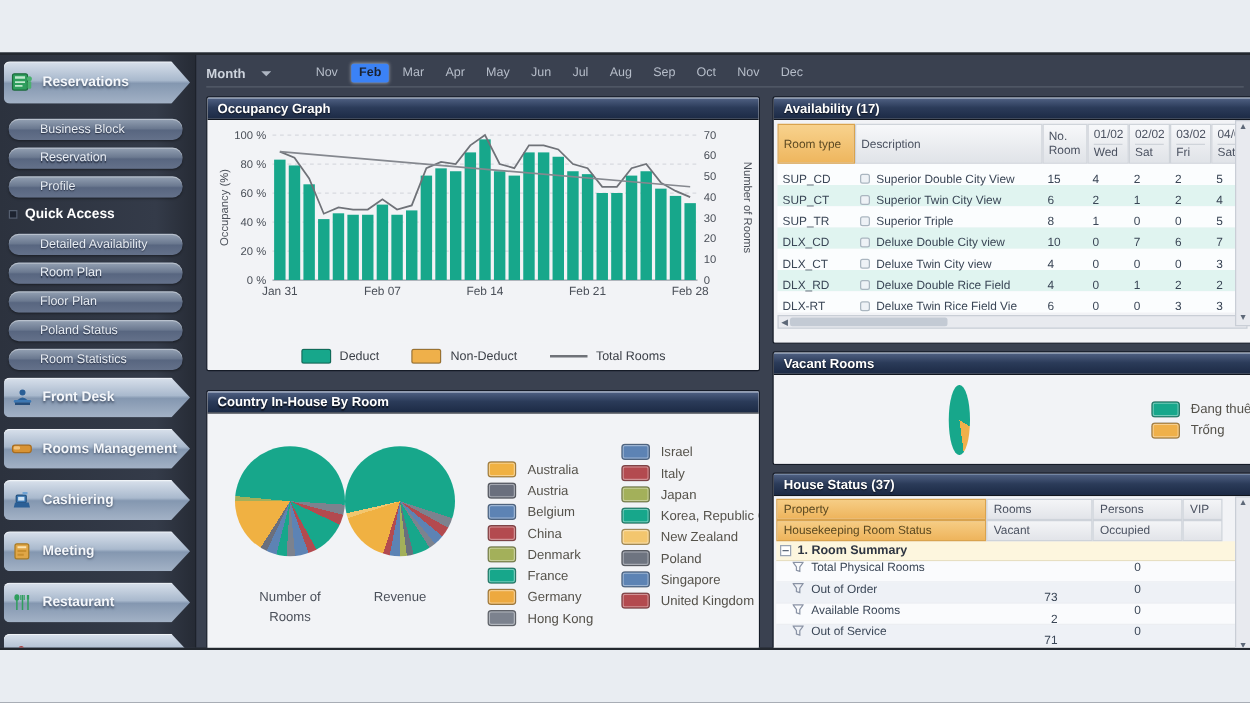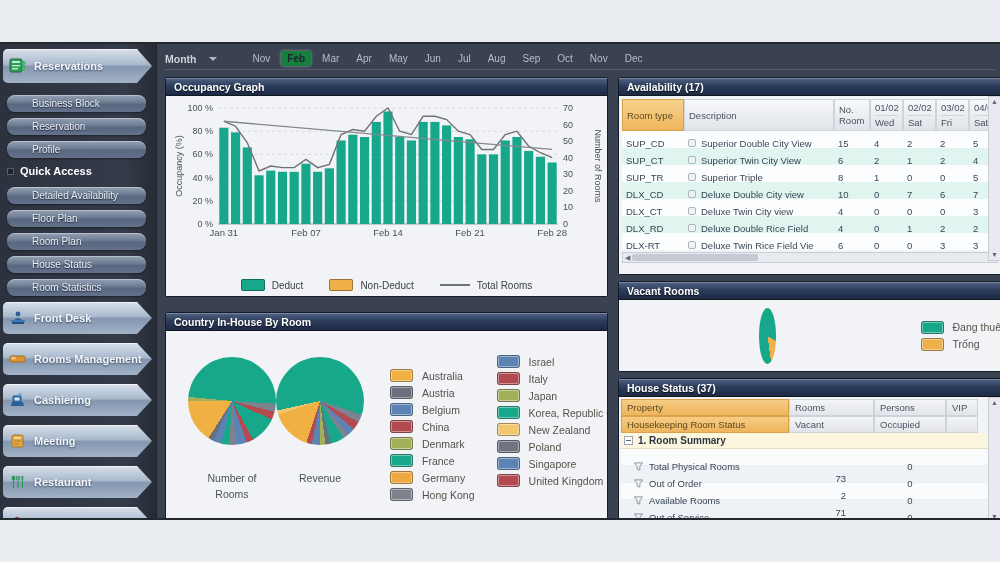--- a/index.html
+++ b/index.html
@@ -50,21 +50,21 @@
   
   .main { position: absolute; left: 158px; top: 0; right: 0; height: 478px; padding: 6px 5px 0 7px; }
   .month-bar {
     height: 20px; display: flex; align-items: center; gap: 2px;
     border-bottom: 1px solid #565e6b; padding-bottom: 2px;
   }
   .month-label { font-size: 10.5px; color: #cdd3dc; font-weight: bold; margin-right: 4px; display:flex; align-items:center; gap:12px; cursor:pointer; }
   .caret { width:0; height:0; border-left:4px solid transparent; border-right:4px solid transparent; border-top:4px solid #aeb6c2; display:inline-block; }
   .month-gap { width: 22px; }
   .mtab { font-size: 10px; color: #b6bdc9; padding: 2px 6px; cursor: pointer; border-radius: 2px; }
-  .mtab.active { background: #15803d; color: #1a2230; font-weight: bold; box-shadow: 0 0 3px rgba(255,255,255,.5); }
+  .mtab.active { background: #3b82f6; color: #1a2230; font-weight: bold; box-shadow: 0 0 3px rgba(255,255,255,.5); }
   .content { display: flex; gap: 10px; margin-top: 7px; }
   .col-left { width: 443px; }
   .col-right { width: 384px; }
   
   .panel { border: 1px solid #151b27; background: #f4f5f8; border-radius: 2px; overflow: hidden; }
   .panel-header {
     height: 18px; padding: 0 8px; display: flex; align-items: center;
     background: linear-gradient(180deg,#4d5e80 0%,#2b3b59 45%,#1c2a45 100%);
     border-top: 1px solid #7486a3; border-bottom: 1px solid #11161f;
   }
@@ -116,21 +116,21 @@
   
   .hs-body { height: 126px; padding: 2px 2px 0 2px; position: relative; }
   .hs-hdr { display: grid; grid-template-columns: 168px 85px 72px 32px; }
   .hs-hdr .hc { background: linear-gradient(180deg,#f4f5f7,#e2e4e9); border: 1px solid #ced3da; font-size: 9.5px; color: #4a5160; padding: 2px 5px; height: 17px; display:flex; align-items:center; }
   .hs-hdr .hc.orange { background: linear-gradient(180deg,#f6cd85,#eeb45c); border-color: #d9a34e; color: #5a4820; }
   .hs-group { height: 16px; background: #fdf6de; border-bottom: 1px solid #e7dfc2; display: flex; align-items: center; gap: 5px; padding: 0 3px; font-size: 10px; font-weight: bold; color: #2e3542; }
   .collapse-box { width: 9px; height: 9px; border: 1px solid #9aa4b3; background: #fff; position: relative; flex: 0 0 9px; }
   .collapse-box::after { content:""; position:absolute; left:1px; right:1px; top:3px; height:1px; background:#5d6878; }
   .hs-row { display: grid; grid-template-columns: 168px 85px 72px 32px; height: 17px; background: #fafbfd; border-bottom: 1px solid #eceef2; }
   .hs-row.alt { background: #eef1f6; }
-  .hs-row .c { font-size: 9.5px; color: #3a4656; display: flex; align-items: center; padding: 0 5px; white-space: nowrap; }
+  .hs-row .c { font-size: 9.5px; color: #3a4656; display: flex; padding: 0 5px; white-space: nowrap; }
   .hs-row .c.num { justify-content: flex-end; padding-right: 28px; margin-top: 24px; }
   .hs-row .c.num2 { justify-content: center; }
   .funnel { margin: 0 6px 0 8px; flex: 0 0 9px; }
   svg.chart text { font-family: "Liberation Sans", sans-serif; }
 </style>
 </head>
 <body>
 
 <div class="letterbox"></div>
 
@@ -161,27 +161,27 @@
 
     <div class="quick-access">
       <span class="sq"></span>
       <span>Quick Access</span>
     </div>
 
     <div class="side-small">
       <span>Detailed Availability</span>
     </div>
     <div class="side-small">
+      <span>Room Plan</span>
+    </div>
+    <div class="side-small">
       <span>Floor Plan</span>
     </div>
     <div class="side-small">
-      <span>Room Plan</span>
-    </div>
-    <div class="side-small">
-      <span>House Status</span>
+      <span>Poland Status</span>
     </div>
     <div class="side-small">
       <span>Room Statistics</span>
     </div>
 
     <div class="side-big" style="margin-top:6px;">
       <svg class="icon16" viewBox="0 0 18 18">
         <circle cx="9" cy="5" r="2.4" fill="#2b5f96"></circle>
         <path d="M5 11 q4 -4 8 0 z" fill="#2b5f96"></path>
         <rect x="2" y="11" width="14" height="2.2" rx="1" fill="#3c78b4"></rect>

